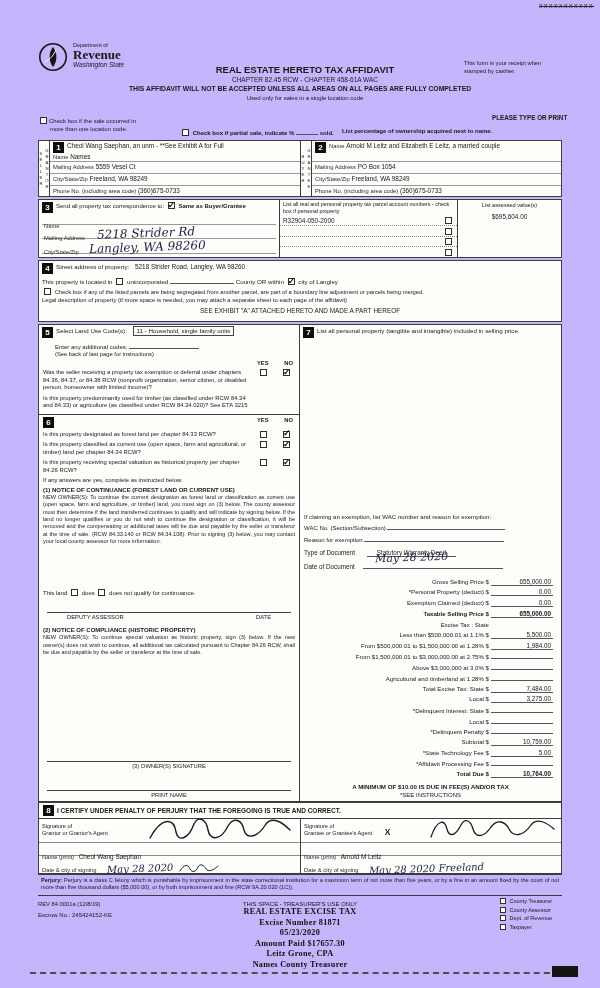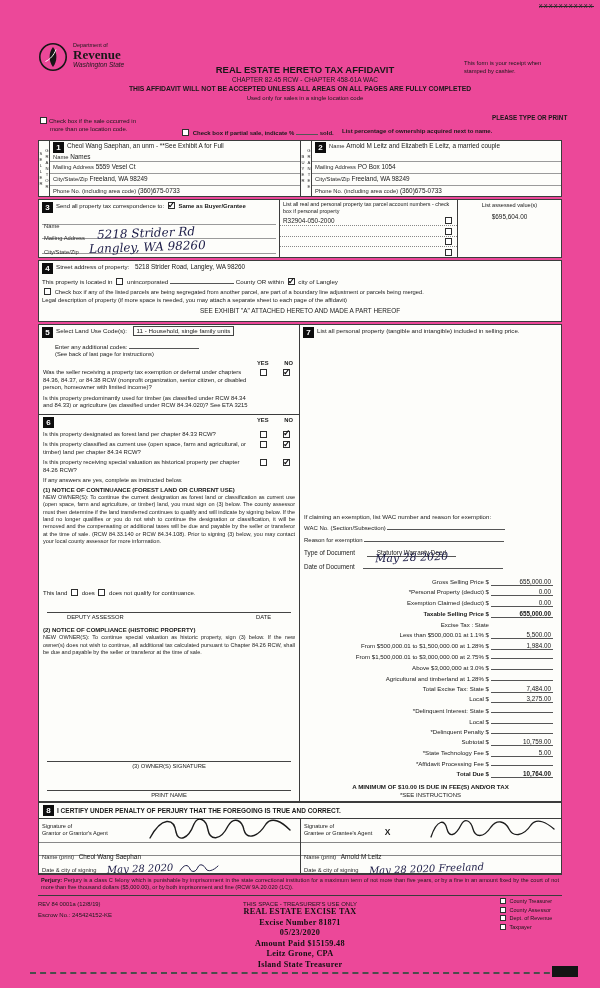--- a/index.html
+++ b/index.html
@@ -1,18 +1,18 @@
 <!DOCTYPE html>
 <html><head>
 <meta charset="utf-8">
 <style>
   * { box-sizing: border-box; margin: 0; padding: 0; }
   html,body { width:600px; height:988px; }
   body { font-family:"Liberation Sans", sans-serif; color:#191919; background:#ffffff; }
-  .page { position:relative; width:600px; height:988px; background:#ec4899; overflow:hidden; }
+  .page { position:relative; width:600px; height:988px; background:#c4b5fd; overflow:hidden; }
   .abs { position:absolute; }
   .b { font-weight:bold; }
   .ctr { text-align:center; }
   .sec { border:1px solid #3c3c3c; background:#fdfdfa; }
   .badge { display:inline-block; min-width:11px; height:11px; line-height:11px; background:#0d0d0d; color:#fff;
            font-size:8px; font-weight:bold; text-align:center; margin-right:3px; vertical-align:top; }
   .lab { font-size:5.8px; color:#2a2a2a; }
   .val { font-size:6.4px; }
   .cb { display:inline-block; width:7px; height:7px; border:1px solid #2e2e2e; background:#fff;
         vertical-align:-1px; position:relative; margin:0 2px; }
@@ -502,21 +502,21 @@
       <span>Taxpayer</span>
     </div>
   </div>
 
   <div class="abs" style="left:38px; top:912px; font-size:6px;">Escrow No.: 245424152-KE</div>
 
   <div class="abs stamp" style="left:175px; top:907px; width:250px;">
     <div>REAL ESTATE EXCISE TAX</div>
     <div>Excise Number 81871</div>
     <div>05/23/2020</div>
-    <div>Amount Paid $15159.48</div>
+    <div>Amount Paid $17657.30</div>
     <div>Leitz Grone, CPA</div>
-    <div>Island State Treasurer</div>
+    <div>Names County Treasurer</div>
   </div>
 
   <div class="abs" style="left:30px; top:972px; width:540px; border-top:2px dashed #4c4c4c;"></div>
   <div class="abs" style="left:552px; top:966px; width:26px; height:11px; background:#141414;"></div>
 
 </div>
 
 </body></html>

